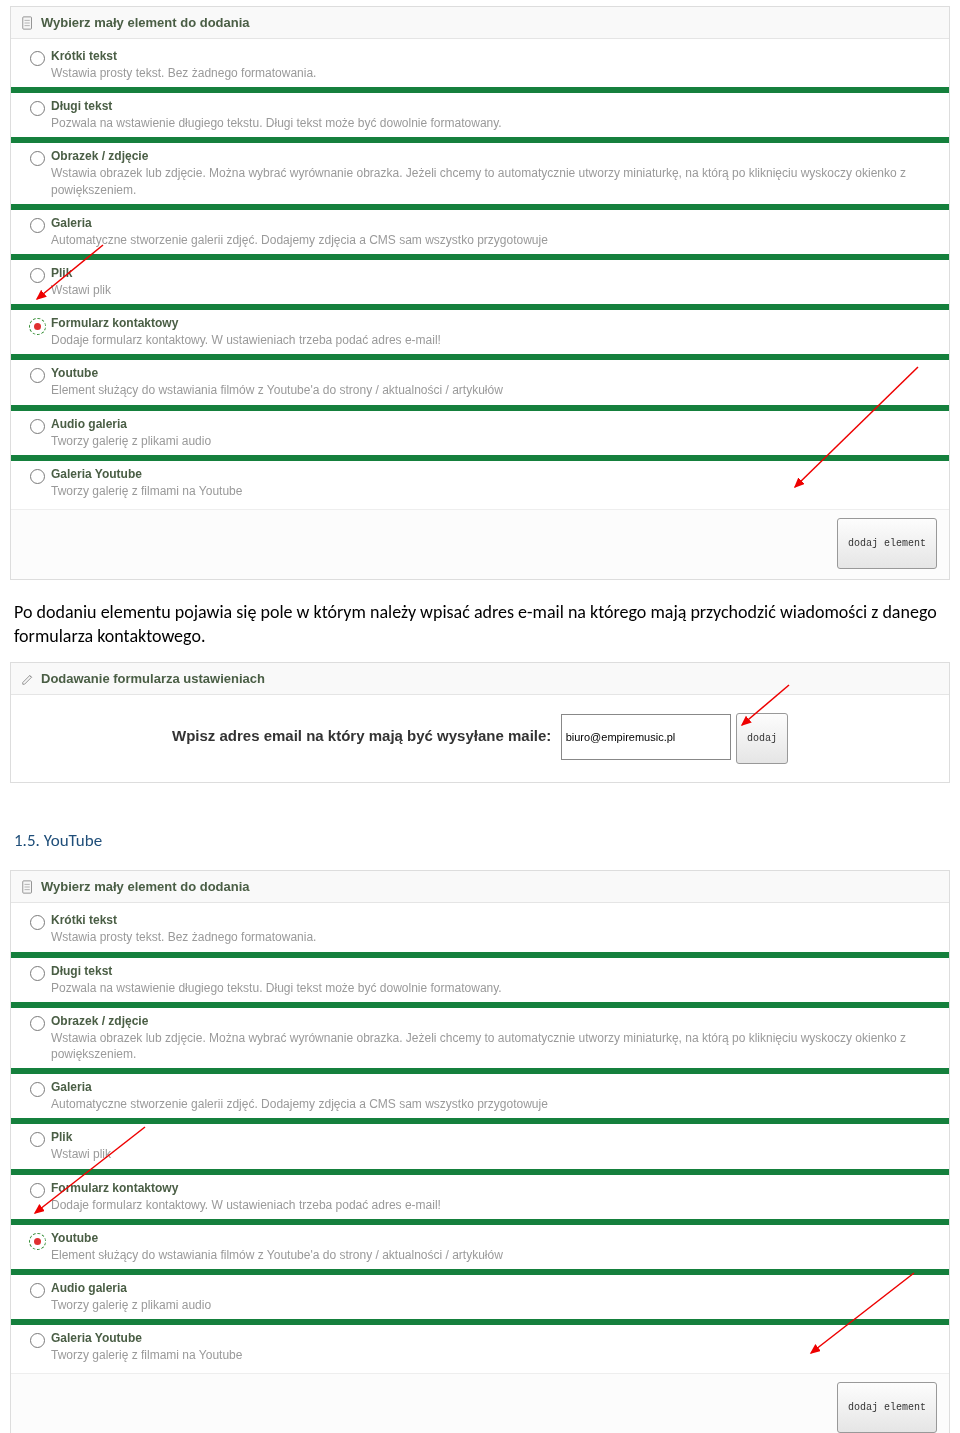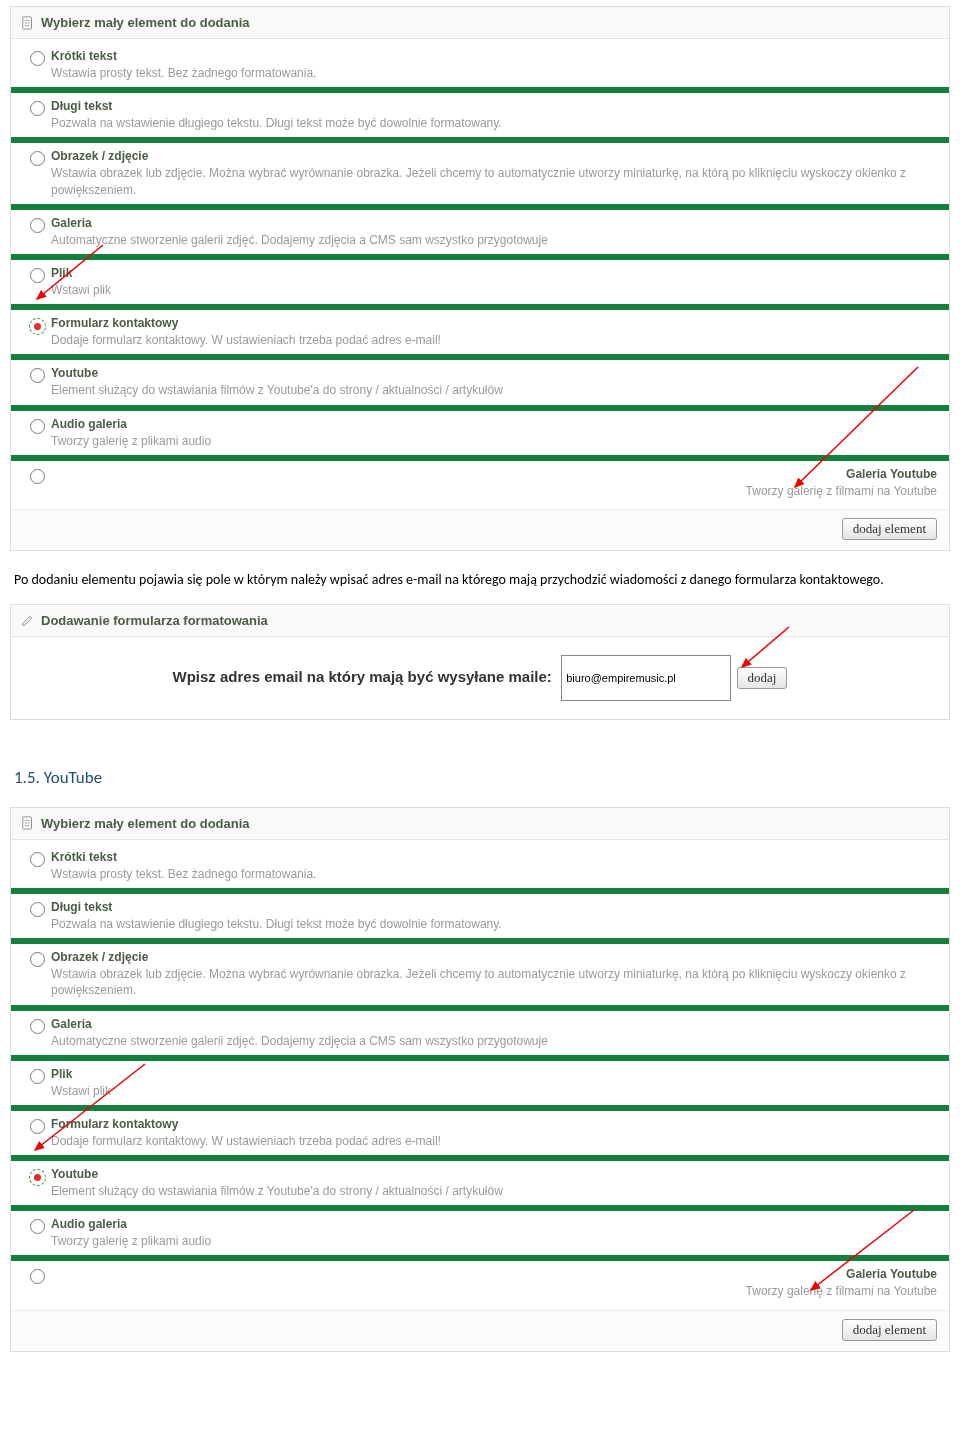--- a/index.html
+++ b/index.html
@@ -38,21 +38,21 @@
   }
   .options {
     padding: 4px 0;
   }
   .opt-row {
     display: flex;
     align-items: flex-start;
     padding: 6px 12px 6px 12px;
     border-bottom: 6px solid #15803d;
   }
-  .opt-row:last-child { border-bottom: none; text-align: right; }
+  .opt-row:last-child { border-bottom: none; }
   .radio-cell {
     width: 28px;
     flex: 0 0 28px;
     display: flex;
     justify-content: center;
     padding-top: 2px;
   }
   .radio-outer {
     width: 13px; height: 13px;
     border: 1px solid #7a7a7a;
@@ -83,30 +83,30 @@
   .panel-footer {
     display: flex;
     justify-content: flex-end;
     padding: 8px 12px 10px;
     border-top: 1px solid #eee;
     background: #fcfcfc;
   }
   .btn {
     border: 1px solid #999;
     background: linear-gradient(#fdfdfd,#e5e5e5);
-    font-family: Liberation Serif, serif;
-    font-size: 13px;
-    padding: 2px 10px;
+    font-family: Liberation Mono, monospace;
+    font-size: 10px;
+    padding: 19px 10px;
     border-radius: 3px;
     cursor: pointer;
     color: #333;
   }
   .doc-text {
     font-family: Calibri, Arial, sans-serif;
-    font-size: 14px;
+    font-size: 18px;
     color: #000;
     padding: 14px 14px 8px 14px;
     line-height: 1.35;
   }
   .section-heading {
     font-family: Calibri, Arial, sans-serif;
     font-size: 17px;
     color: #1F4E79;
     padding: 4px 14px 2px 14px;
     font-weight: normal;
@@ -265,21 +265,21 @@
   <div class="doc-text">Po dodaniu elementu pojawia się pole w którym należy wpisać adres e-mail na którego mają przychodzić wiadomości z danego formularza kontaktowego.</div>
 
   <div class="panel" style="position:relative;">
     <div class="panel-header">
       <span class="hicon">
         <svg viewBox="0 0 16 16" width="14" height="14">
             <path d="M2 12 L10 4 L12 6 L4 14 L2 14 Z" fill="#f6f6f6" stroke="#888"></path>
             <path d="M10 4 L12 6" stroke="#888"></path>
           </svg>
       </span>
-      <span>Dodawanie formularza formatowania</span>
+      <span>Dodawanie formularza ustawieniach</span>
     </div>
     <div class="email-panel-body">
       <span class="email-label">Wpisz adres email na który mają być wysyłane maile:</span>
       <input class="email-input" type="text" value="biuro@empiremusic.pl" style="">
       <button class="btn" style="margin-left:2px;">dodaj</button>
     </div>
 
     <div class="arrow" style="right:155px; top:20px;">
       <svg width="60" height="50">
         <defs>

